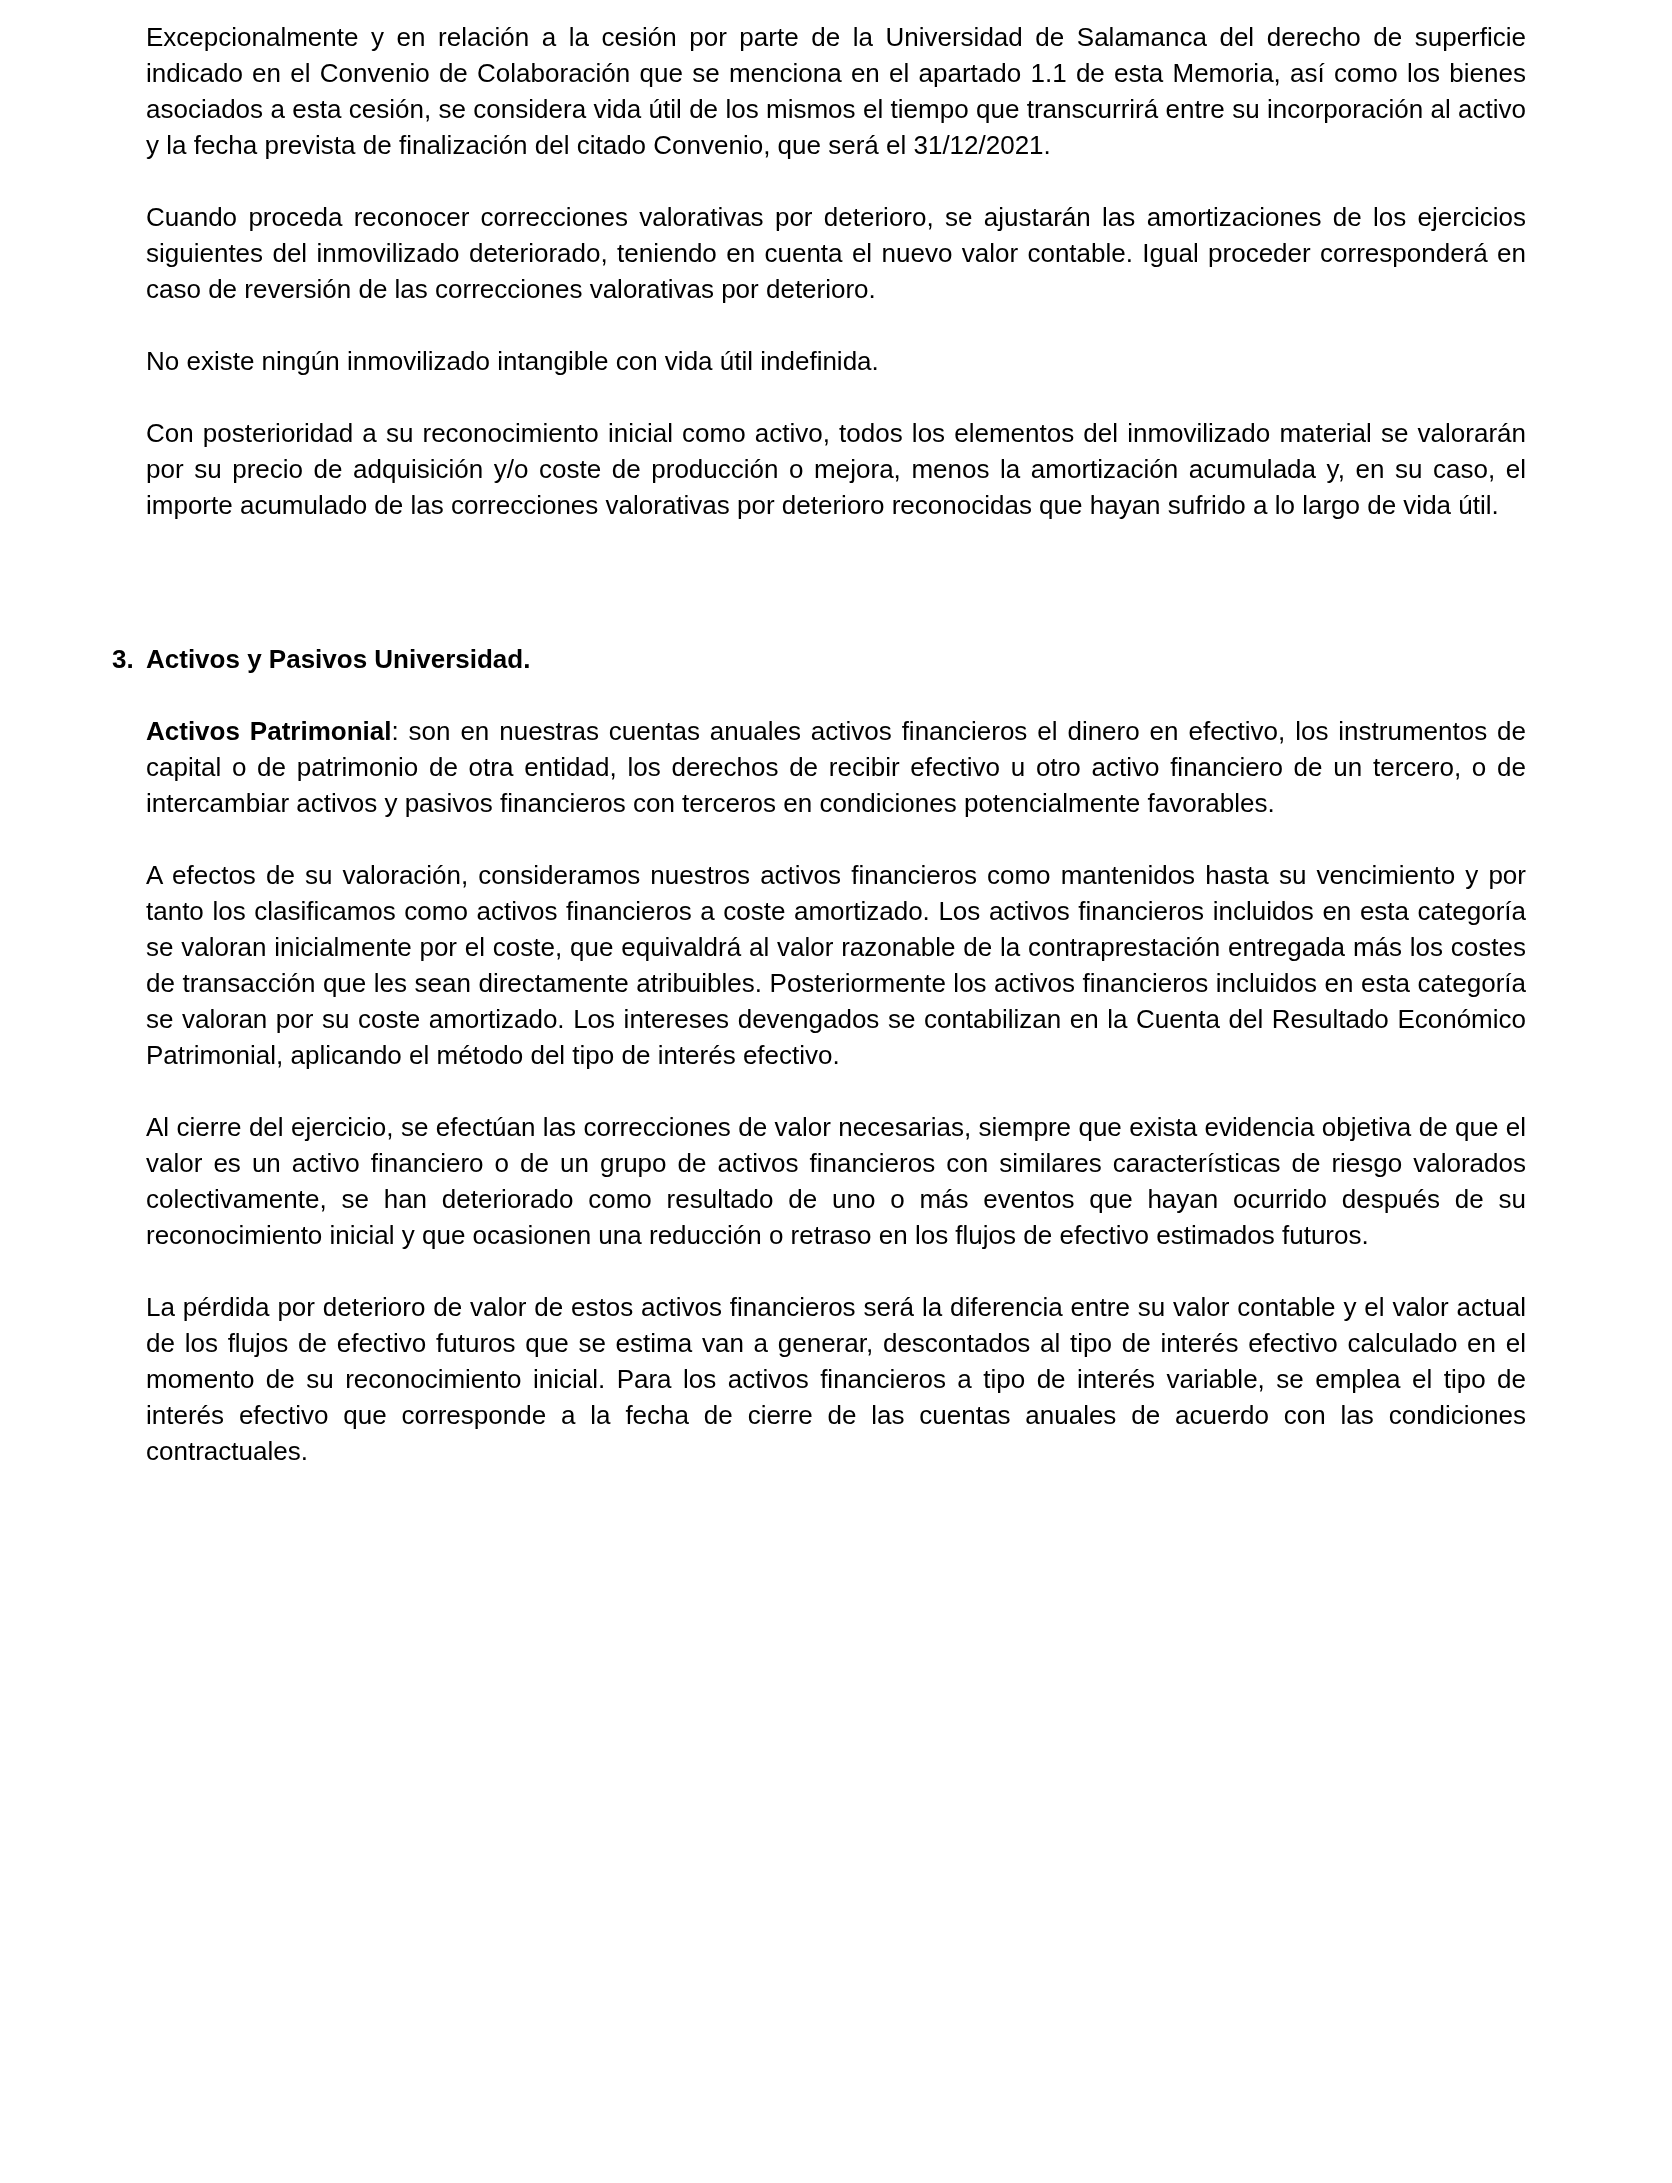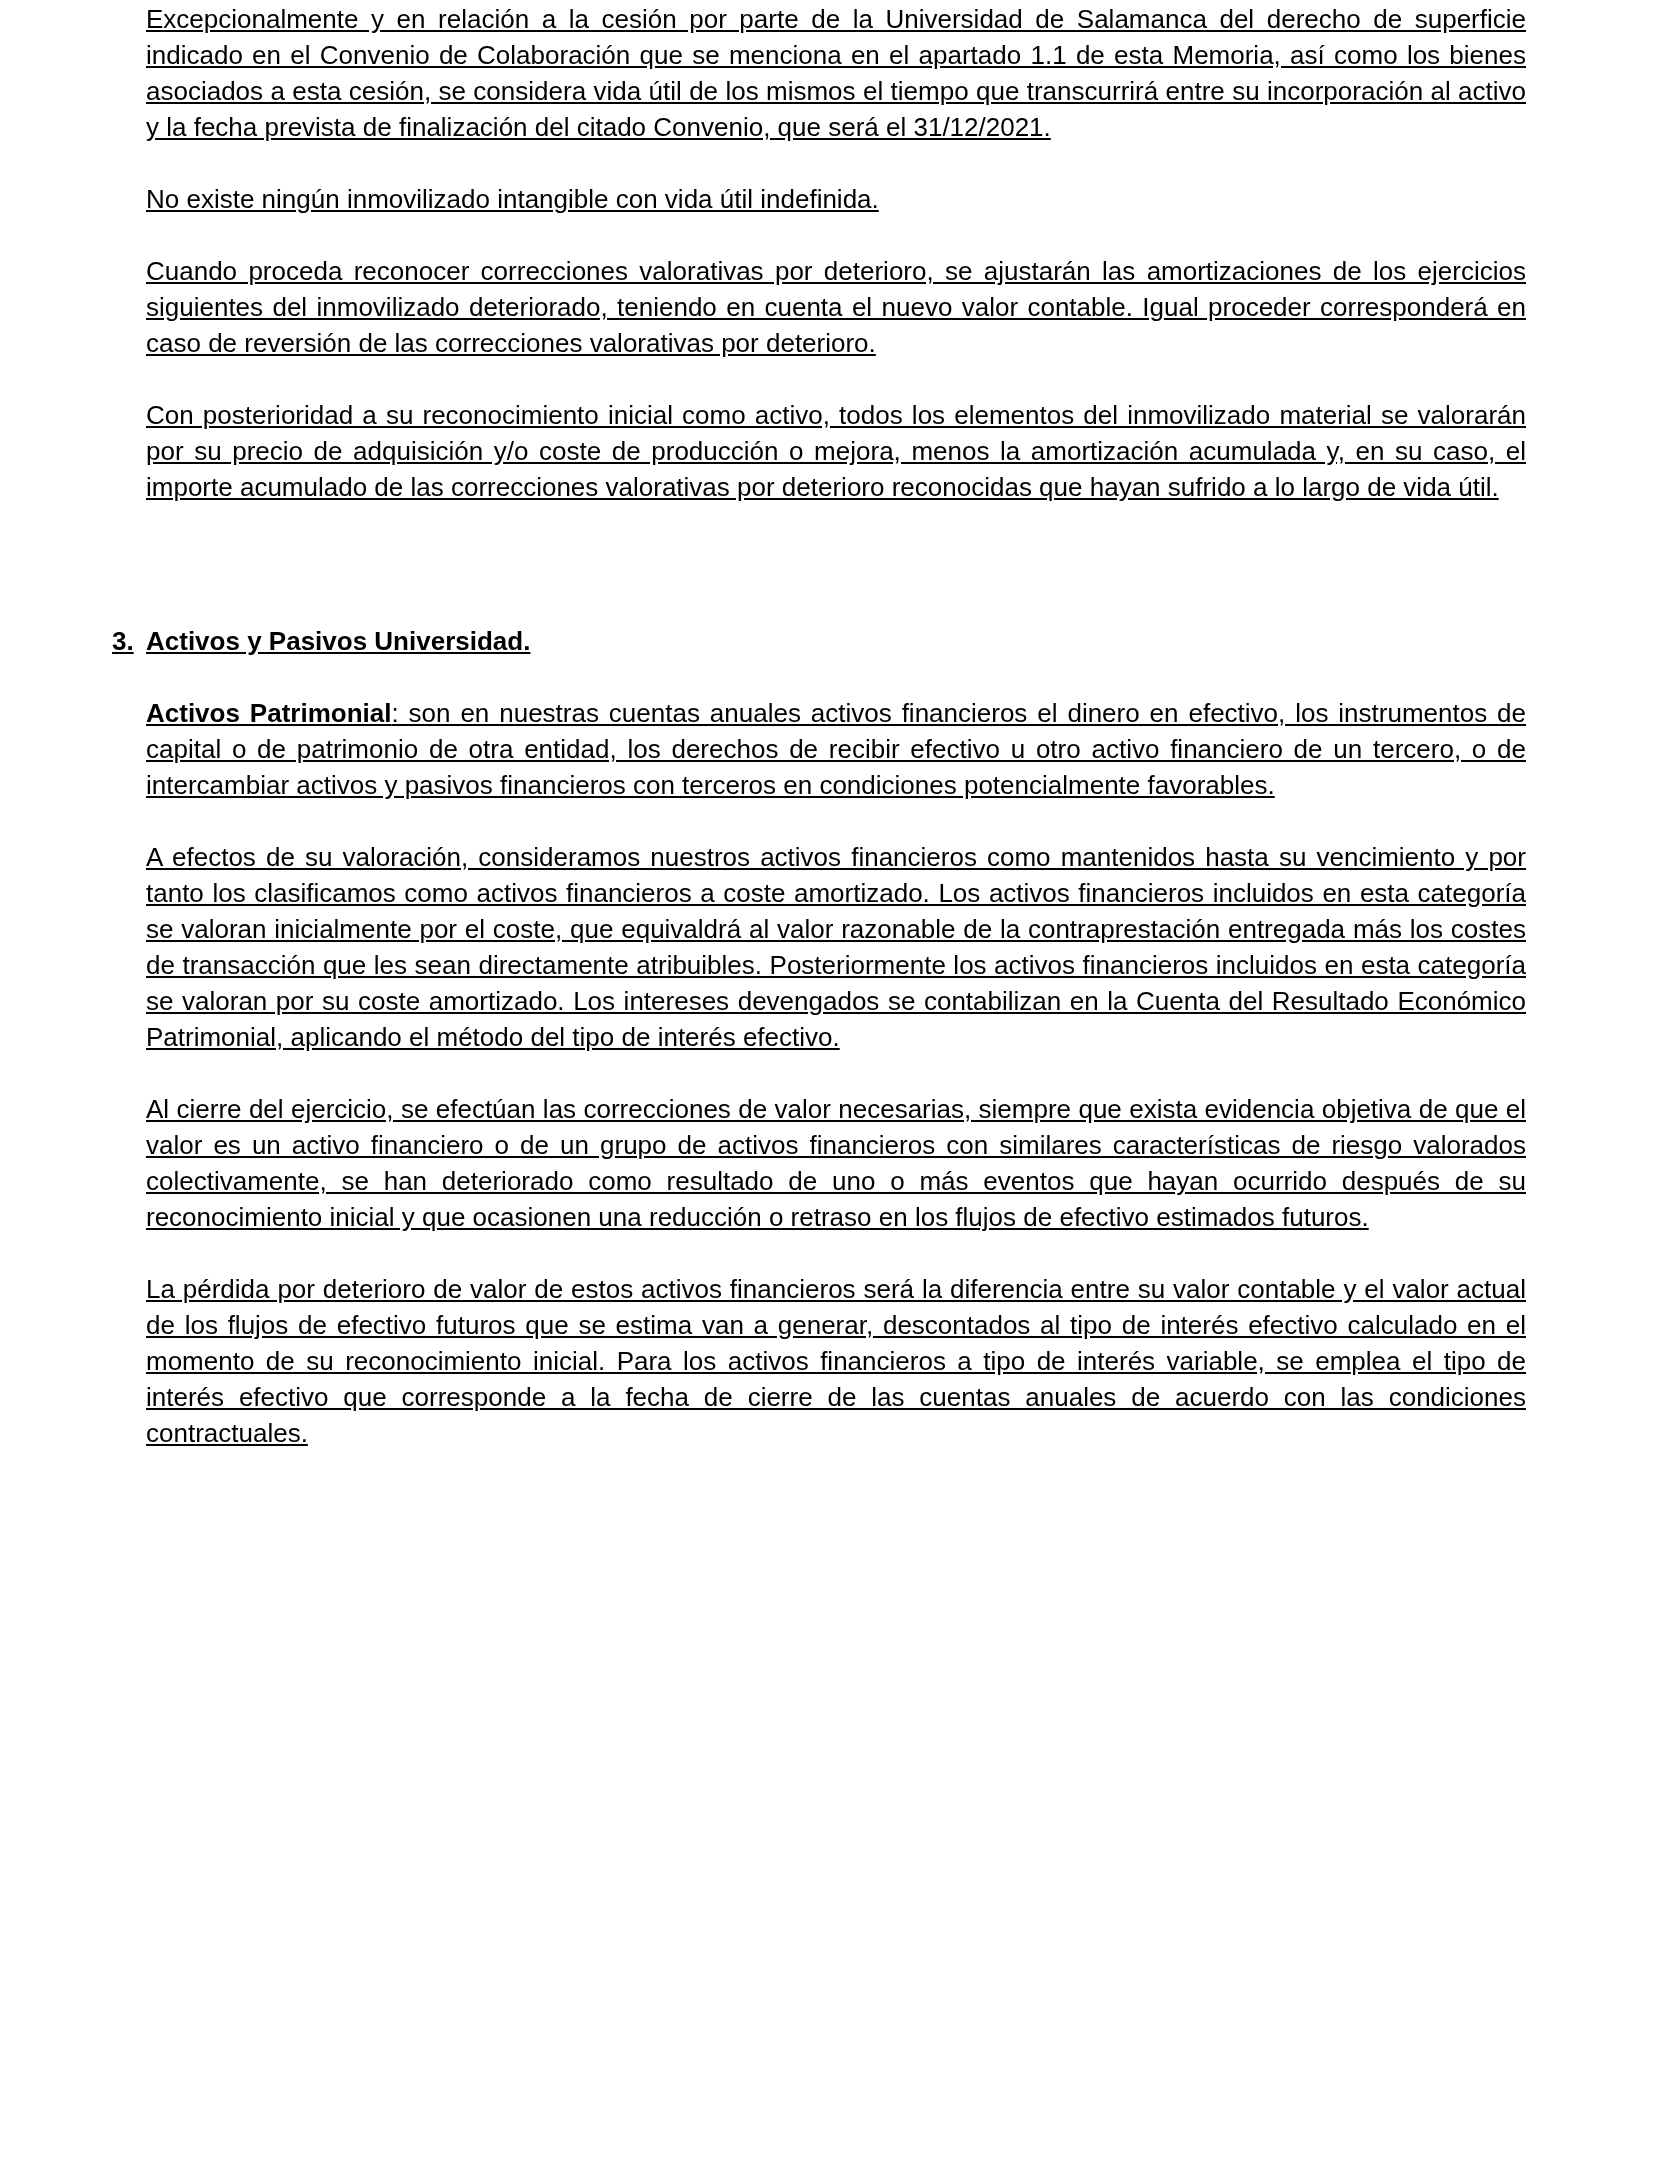--- a/index.html
+++ b/index.html
@@ -10,23 +10,22 @@
     width: 1672px;
     min-height: 2183px;
     background: #ffffff;
     color: #000000;
     font-family: "Liberation Sans", sans-serif;
   }
   .page {
     box-sizing: border-box;
     width: 1672px;
     min-height: 2183px;
-    padding: 1px 146px 47px 146px;
+    padding: 19px 146px 47px 146px;
     background: #ffffff;
-    text-decoration: underline;
   }
   .para {
     font-size: 26px;
     line-height: 36px;
     text-align: justify;
     margin: 0 0 36px 0;
     word-spacing: normal;
   }
   .heading {
     display: flex;
@@ -46,23 +45,23 @@
     font-weight: bold;
   }
 </style>
 </head>
 <body>
 
 <div class="page">
 
   <p class="para">Excepcionalmente y en relación a la cesión por parte de la Universidad de Salamanca del derecho de superficie indicado en el Convenio de Colaboración que se menciona en el apartado 1.1 de esta Memoria, así como los bienes asociados a esta cesión, se considera vida útil de los mismos el tiempo que transcurrirá entre su incorporación al activo y la fecha prevista de finalización del citado Convenio, que será el 31/12/2021.</p>
 
+  <p class="para">Cuando proceda reconocer correcciones valorativas por deterioro, se ajustarán las amortizaciones de los ejercicios siguientes del inmovilizado deteriorado, teniendo en cuenta el nuevo valor contable. Igual proceder corresponderá en caso de reversión de las correcciones valorativas por deterioro.</p>
+
   <p class="para">No existe ningún inmovilizado intangible con vida útil indefinida.</p>
-
-  <p class="para">Cuando proceda reconocer correcciones valorativas por deterioro, se ajustarán las amortizaciones de los ejercicios siguientes del inmovilizado deteriorado, teniendo en cuenta el nuevo valor contable. Igual proceder corresponderá en caso de reversión de las correcciones valorativas por deterioro.</p>
 
   <p class="para">Con posterioridad a su reconocimiento inicial como activo, todos los elementos del inmovilizado material se valorarán por su precio de adquisición y/o coste de producción o mejora, menos la amortización acumulada y, en su caso, el importe acumulado de las correcciones valorativas por deterioro reconocidas que hayan sufrido a lo largo de vida útil.</p>
 
   <h2 class="heading">
     <span class="num">3.</span>
     <span class="title">Activos y Pasivos Universidad.</span>
   </h2>
 
   <p class="para">
     <strong>Activos Patrimonial</strong><span>: son en nuestras cuentas anuales activos financieros el dinero en efectivo, los instrumentos de capital o de patrimonio de otra entidad, los derechos de recibir efectivo u otro activo financiero de un tercero, o de intercambiar activos y pasivos financieros con terceros en condiciones potencialmente favorables.</span>

